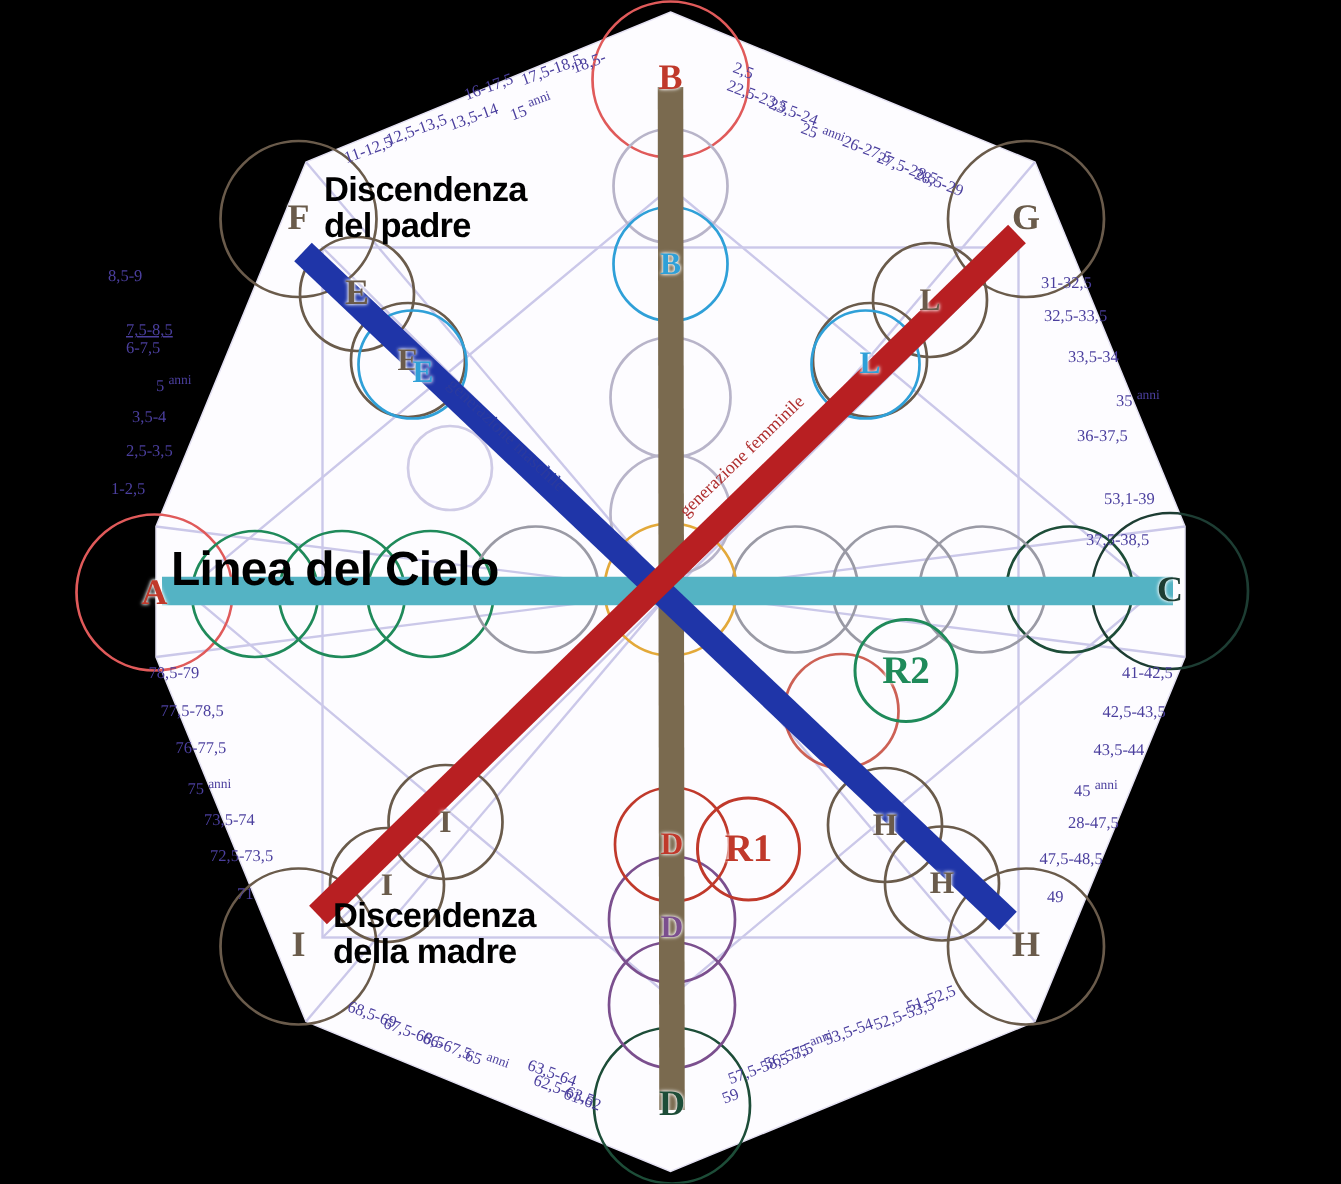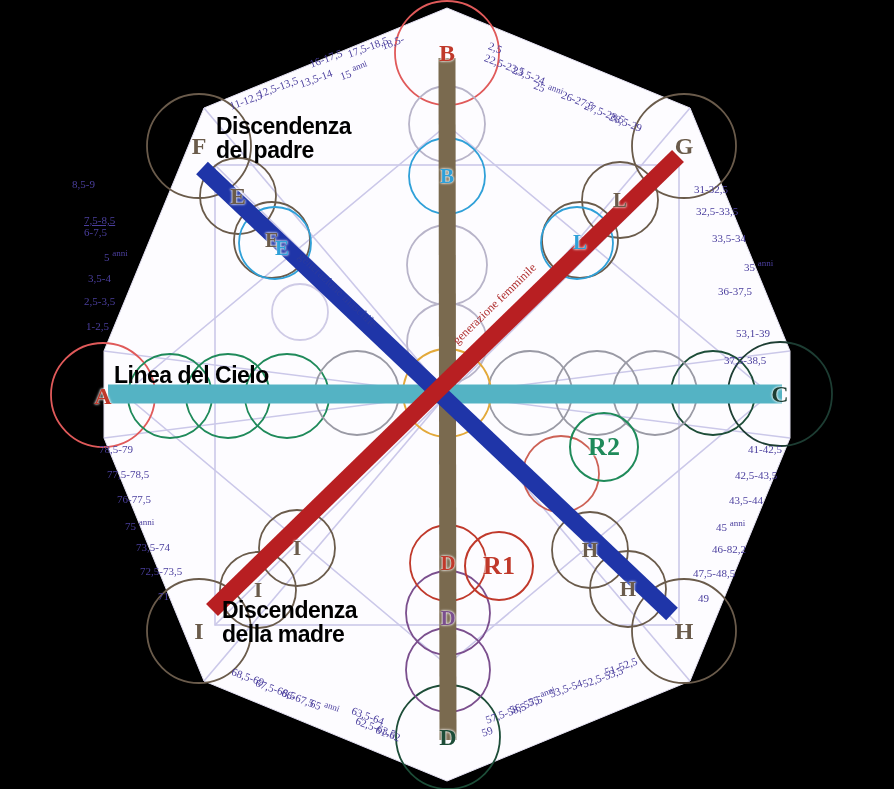--- a/index.html
+++ b/index.html
@@ -13,21 +13,21 @@
   .hdr{
     position:absolute;
     font-family:"Liberation Sans", sans-serif;
     font-weight:bold;
     color:#000;
     line-height:1.05;
     letter-spacing:-0.5px;
     white-space:pre-line;
     z-index:40;
   }
-  .hdr.big{font-size:23px;}
+  .hdr.big{font-size:32px;}
   .hdr.med{font-size:23px;}
 
   
   .nl{
     position:absolute;
     font-family:"Liberation Serif", serif;
     font-weight:bold;
     font-size:24px;
     z-index:35;
     transform:translate(-50%,-50%);
@@ -209,21 +209,21 @@
   <div class="age" style="left:712px;top:232px;">33,5-34</div>
   <div class="age" style="left:710px;top:258px;margin-left:34px;">35 <sup>anni</sup></div>
   <div class="age" style="left:718px;top:285px;">36-37,5</div>
   <div class="age" style="left:724px;top:306px;margin-top:48px;">37,5-38,5</div>
   <div class="age" style="left:736px;top:327px;">53,1-39</div>
 
   <div class="age" style="left:748px;top:443px;">41-42,5</div>
   <div class="age" style="left:735px;top:469px;">42,5-43,5</div>
   <div class="age" style="left:729px;top:494px;">43,5-44</div>
   <div class="age" style="left:716px;top:518px;">45 <sup>anni</sup></div>
-  <div class="age" style="left:712px;top:543px;">46-82,2</div>
+  <div class="age" style="left:712px;top:543px;">28-47,5</div>
   <div class="age" style="left:693px;top:567px;">47,5-48,5</div>
   <div class="age" style="left:698px;top:592px;">49</div>
 
   <div class="age" style="left:605px;top:666px;transform:rotate(-20deg);">51-52,5</div>
   <div class="age" style="left:583px;top:678px;transform:rotate(-20deg);">52,5-53,5</div>
   <div class="age" style="left:550px;top:688px;transform:rotate(-20deg);">53,5-54</div>
   <div class="age" style="left:528px;top:694px;transform:rotate(-20deg);">55 <sup>anni</sup></div>
   <div class="age" style="left:510px;top:704px;transform:rotate(-20deg);">56-57,5</div>
   <div class="age" style="left:486px;top:714px;transform:rotate(-20deg);">57,5-58,5</div>
   <div class="age" style="left:482px;top:727px;transform:rotate(-20deg);">59</div>
@@ -243,15 +243,15 @@
   <div class="age" style="left:136px;top:541px;">73,5-74</div>
   <div class="age" style="left:140px;top:565px;">72,5-73,5</div>
   <div class="age" style="left:158px;top:590px;">71</div>
 
   <div class="age" style="left:72px;top:178px;">8,5-9</div>
   <div class="age" style="left:84px;top:214px;text-decoration:underline;">7,5-8,5</div>
   <div class="age" style="left:84px;top:226px;">6-7,5</div>
   <div class="age" style="left:104px;top:248px;">5 <sup>anni</sup></div>
   <div class="age" style="left:88px;top:272px;">3,5-4</div>
   <div class="age" style="left:84px;top:295px;">2,5-3,5</div>
-  <div class="age" style="left:86px;top:320px;">1-2,5</div>
+  <div class="age" style="left:74px;top:320px;">1-2,5</div>
 
 </div>
 
 </body></html>

